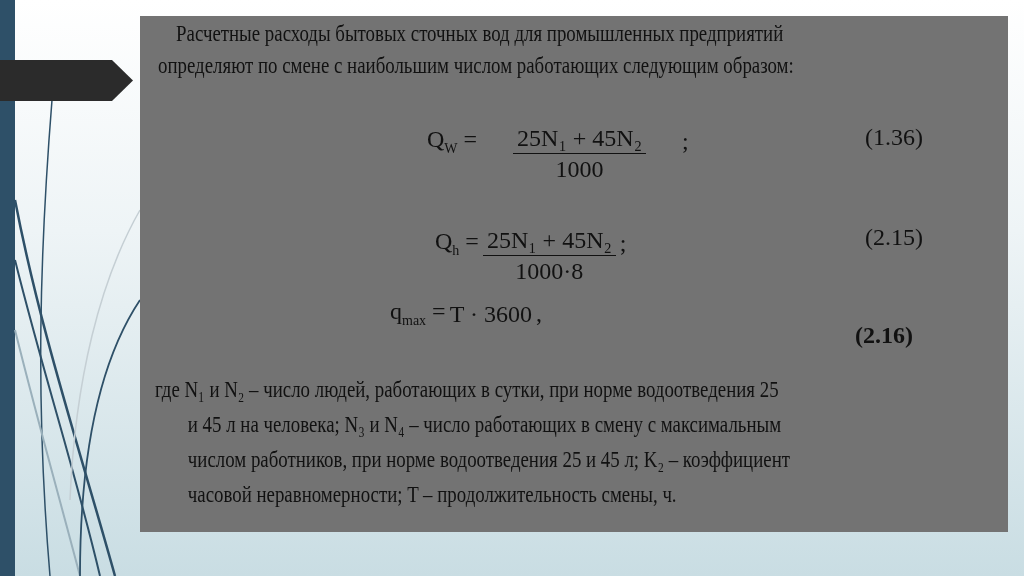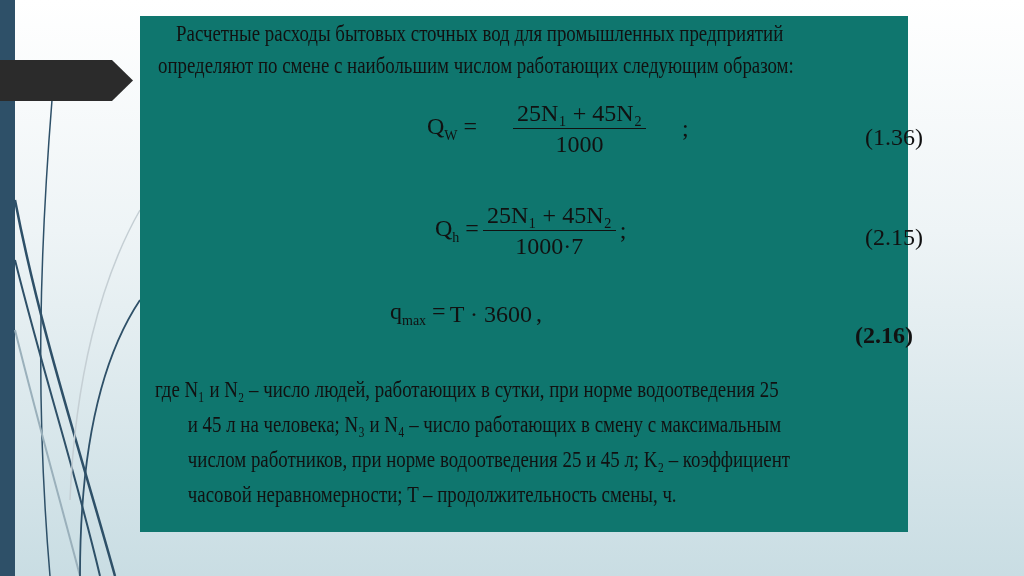--- a/index.html
+++ b/index.html
@@ -5,32 +5,32 @@
   html, body { margin:0; padding:0; }
   body {
     width:1024px; height:576px; overflow:hidden; position:relative;
     background: linear-gradient(180deg, #ffffff 0%, #eef4f6 40%, #c9dde3 100%);
     font-family: "Liberation Serif", serif;
   }
   .left-bar { position:absolute; left:0; top:0; width:15px; height:576px; background:#2e5068; }
   .arrow { position:absolute; left:0; top:60px; width:133px; height:41px; }
   .curves { position:absolute; left:0; top:0; width:150px; height:576px; }
   .content {
-    position:absolute; left:140px; top:16px; width:768px; height:516px;
-    background:#0f766e;
+    position:absolute; left:140px; top:16px; width:868px; height:516px;
+    background:#737373;
   }
   .para {
     position:absolute; font-size:23px; color:#111; line-height:32px;
     transform-origin:left top; white-space:nowrap;
   }
   .intro { left:18px; top:2px; transform:scaleX(0.82); }
   .intro .l1 { padding-left:22px; }
   .formula { position:absolute; font-size:24px; color:#111; display:flex; align-items:center; }
   .frac { display:inline-flex; flex-direction:column; align-items:center; margin:0 4px; }
-  .frac .num { padding:0 4px 2px; border-bottom:1.6px solid #111; line-height:26px; }
+  .frac .num { padding:0 4px 2px; border-bottom:1.6px solid #111; line-height:26px;margin-top:25px; }
   .frac .den { padding-top:2px; line-height:26px; }
   .eqnum { position:absolute; font-size:24px; color:#111; }
   sub { font-size:14px; }
   .cond { left:15px; top:356px; transform:scaleX(0.82); font-size:23px; }
   .cond div { line-height:35px; }
   .cond .indent { padding-left:40px; }
 </style>
 </head>
 <body>
 
@@ -62,21 +62,21 @@
         <span class="den">1000</span>
       </span>
     <span>;</span>
   </div>
   <div class="eqnum" style="left:725px;top:108px;">(1.36)</div>
 
   <div class="formula" style="left:295px;top:186px;text-align:center;">
     <span><span>Q</span><sub>h</sub> =</span>
     <span class="frac">
         <span class="num">25N₁ + 45N₂</span>
-        <span class="den">1000·7</span>
+        <span class="den">1000·8</span>
       </span>
     <span>;</span>
   </div>
   <div class="eqnum" style="left:725px;top:208px;">(2.15)</div>
 
   <div class="formula" style="left:250px;top:282px;text-align:right;">
     <span><span>q</span><sub>max</sub> =</span>
     <span class="frac">
         <span class="den">T · 3600</span>
       </span>

